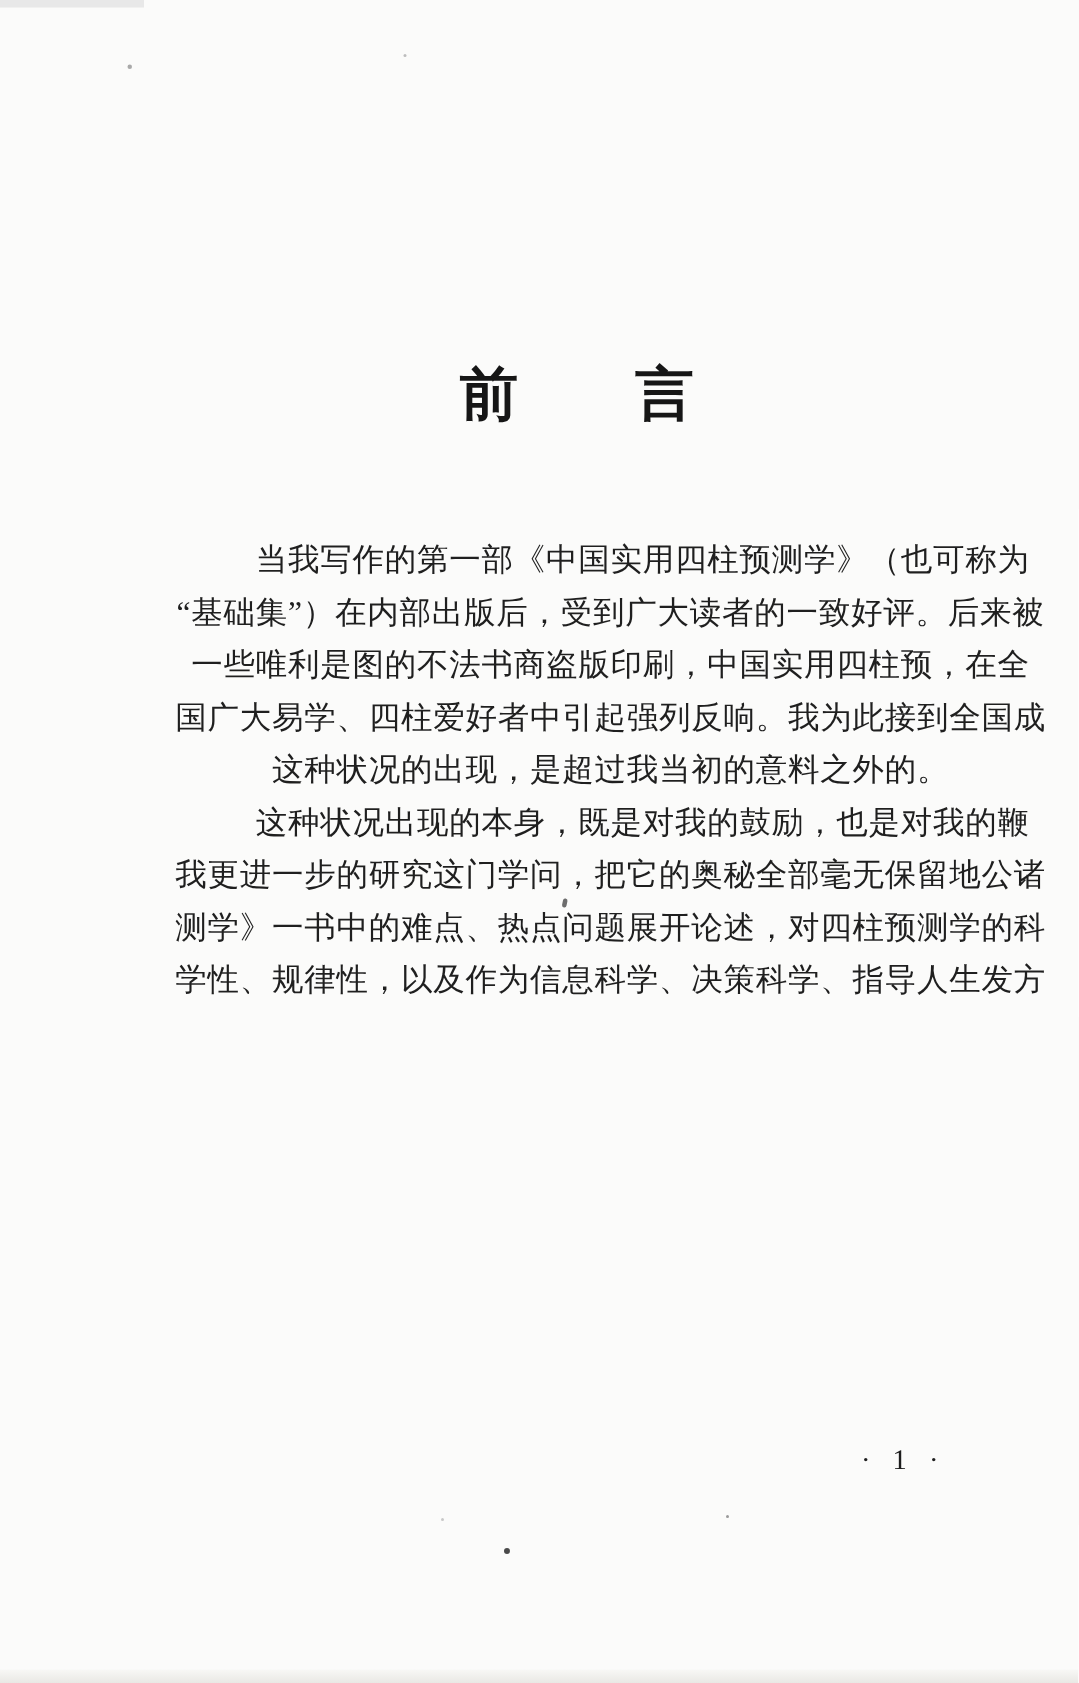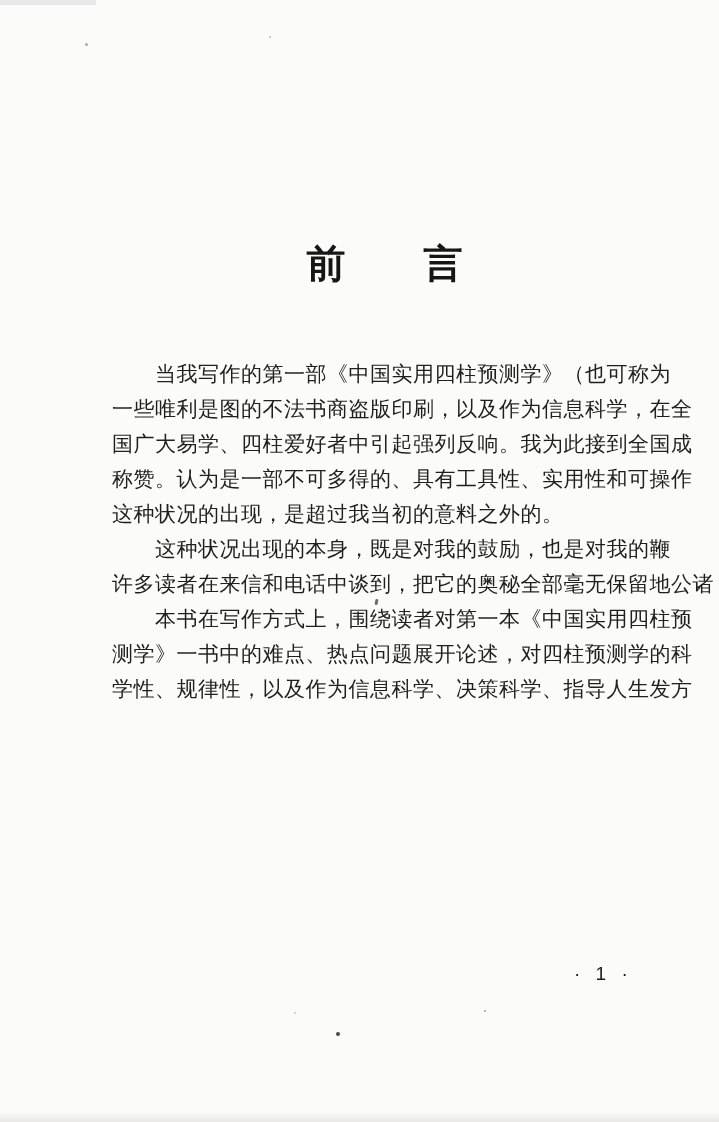--- a/index.html
+++ b/index.html
@@ -1,21 +1,21 @@
 <!DOCTYPE html>
 <html style="--paper: #fbfbfa; --ink: #1f1f1f;"><head>
 <meta charset="utf-8">
 <style>
   html, body { margin: 0; padding: 0; background: #ffffff; }
   .page {
     position: relative;
     width: 719px;
     height: 1122px;
     background: var(--paper, #fbfbfa);
-    font-family: Liberation Sans, sans-serif;
+    font-family: Liberation Serif, serif;
     overflow: hidden;
   }
   .title {
     position: absolute;
     top: 243px;
     left: 0;
     width: 100%;
     text-align: center;
     transform: translateX(25px);
     font-size: 39px;
@@ -27,21 +27,21 @@
   .body-text {
     position: absolute;
     top: 356px;
     left: 112px;
     width: 590px;
     font-size: 21px;
     line-height: 35px;
     color: var(--ink, #1f1f1f);
     letter-spacing: 0.5px;
   }
-  .line { height: 35px; white-space: pre; overflow: visible; }
+  .line { height: 35px; white-space: pre; overflow: visible; text-align: center; }
   .line.indent { text-indent: 43px; }
   .page-number {
     position: absolute;
     top: 963px;
     left: 574px;
     font-size: 19px;
     color: #1d1d1d;
     white-space: pre;
     letter-spacing: 5px;
   }
@@ -65,27 +65,26 @@
 </head>
 <body>
 
 <div class="page">
   <div class="edge-top"></div>
 
   <div class="title">前　　言</div>
 
   <div class="body-text">
       <div class="line indent">当我写作的第一部《中国实用四柱预测学》（也可称为</div>
-      <div class="line">一些唯利是图的不法书商盗版印刷，以及作为信息科学，在全</div>
+      <div class="line">“基础集”）在内部出版后，受到广大读者的一致好评。后来被</div>
+      <div class="line">一些唯利是图的不法书商盗版印刷，中国实用四柱预，在全</div>
       <div class="line">国广大易学、四柱爱好者中引起强列反响。我为此接到全国成</div>
-      <div class="line">称赞。认为是一部不可多得的、具有工具性、实用性和可操作</div>
       <div class="line">这种状况的出现，是超过我当初的意料之外的。</div>
       <div class="line indent">这种状况出现的本身，既是对我的鼓励，也是对我的鞭</div>
-      <div class="line">许多读者在来信和电话中谈到，把它的奥秘全部毫无保留地公诸</div>
-      <div class="line indent">本书在写作方式上，围绕读者对第一本《中国实用四柱预</div>
+      <div class="line">我更进一步的研究这门学问，把它的奥秘全部毫无保留地公诸</div>
       <div class="line">测学》一书中的难点、热点问题展开论述，对四柱预测学的科</div>
       <div class="line">学性、规律性，以及作为信息科学、决策科学、指导人生发方</div>
     </div>
 
   <div class="page-number">· 1 ·</div>
 
   <div class="speck s1"></div>
   <div class="speck s2"></div>
   <div class="speck s3"></div>
   <div class="speck s4"></div>

